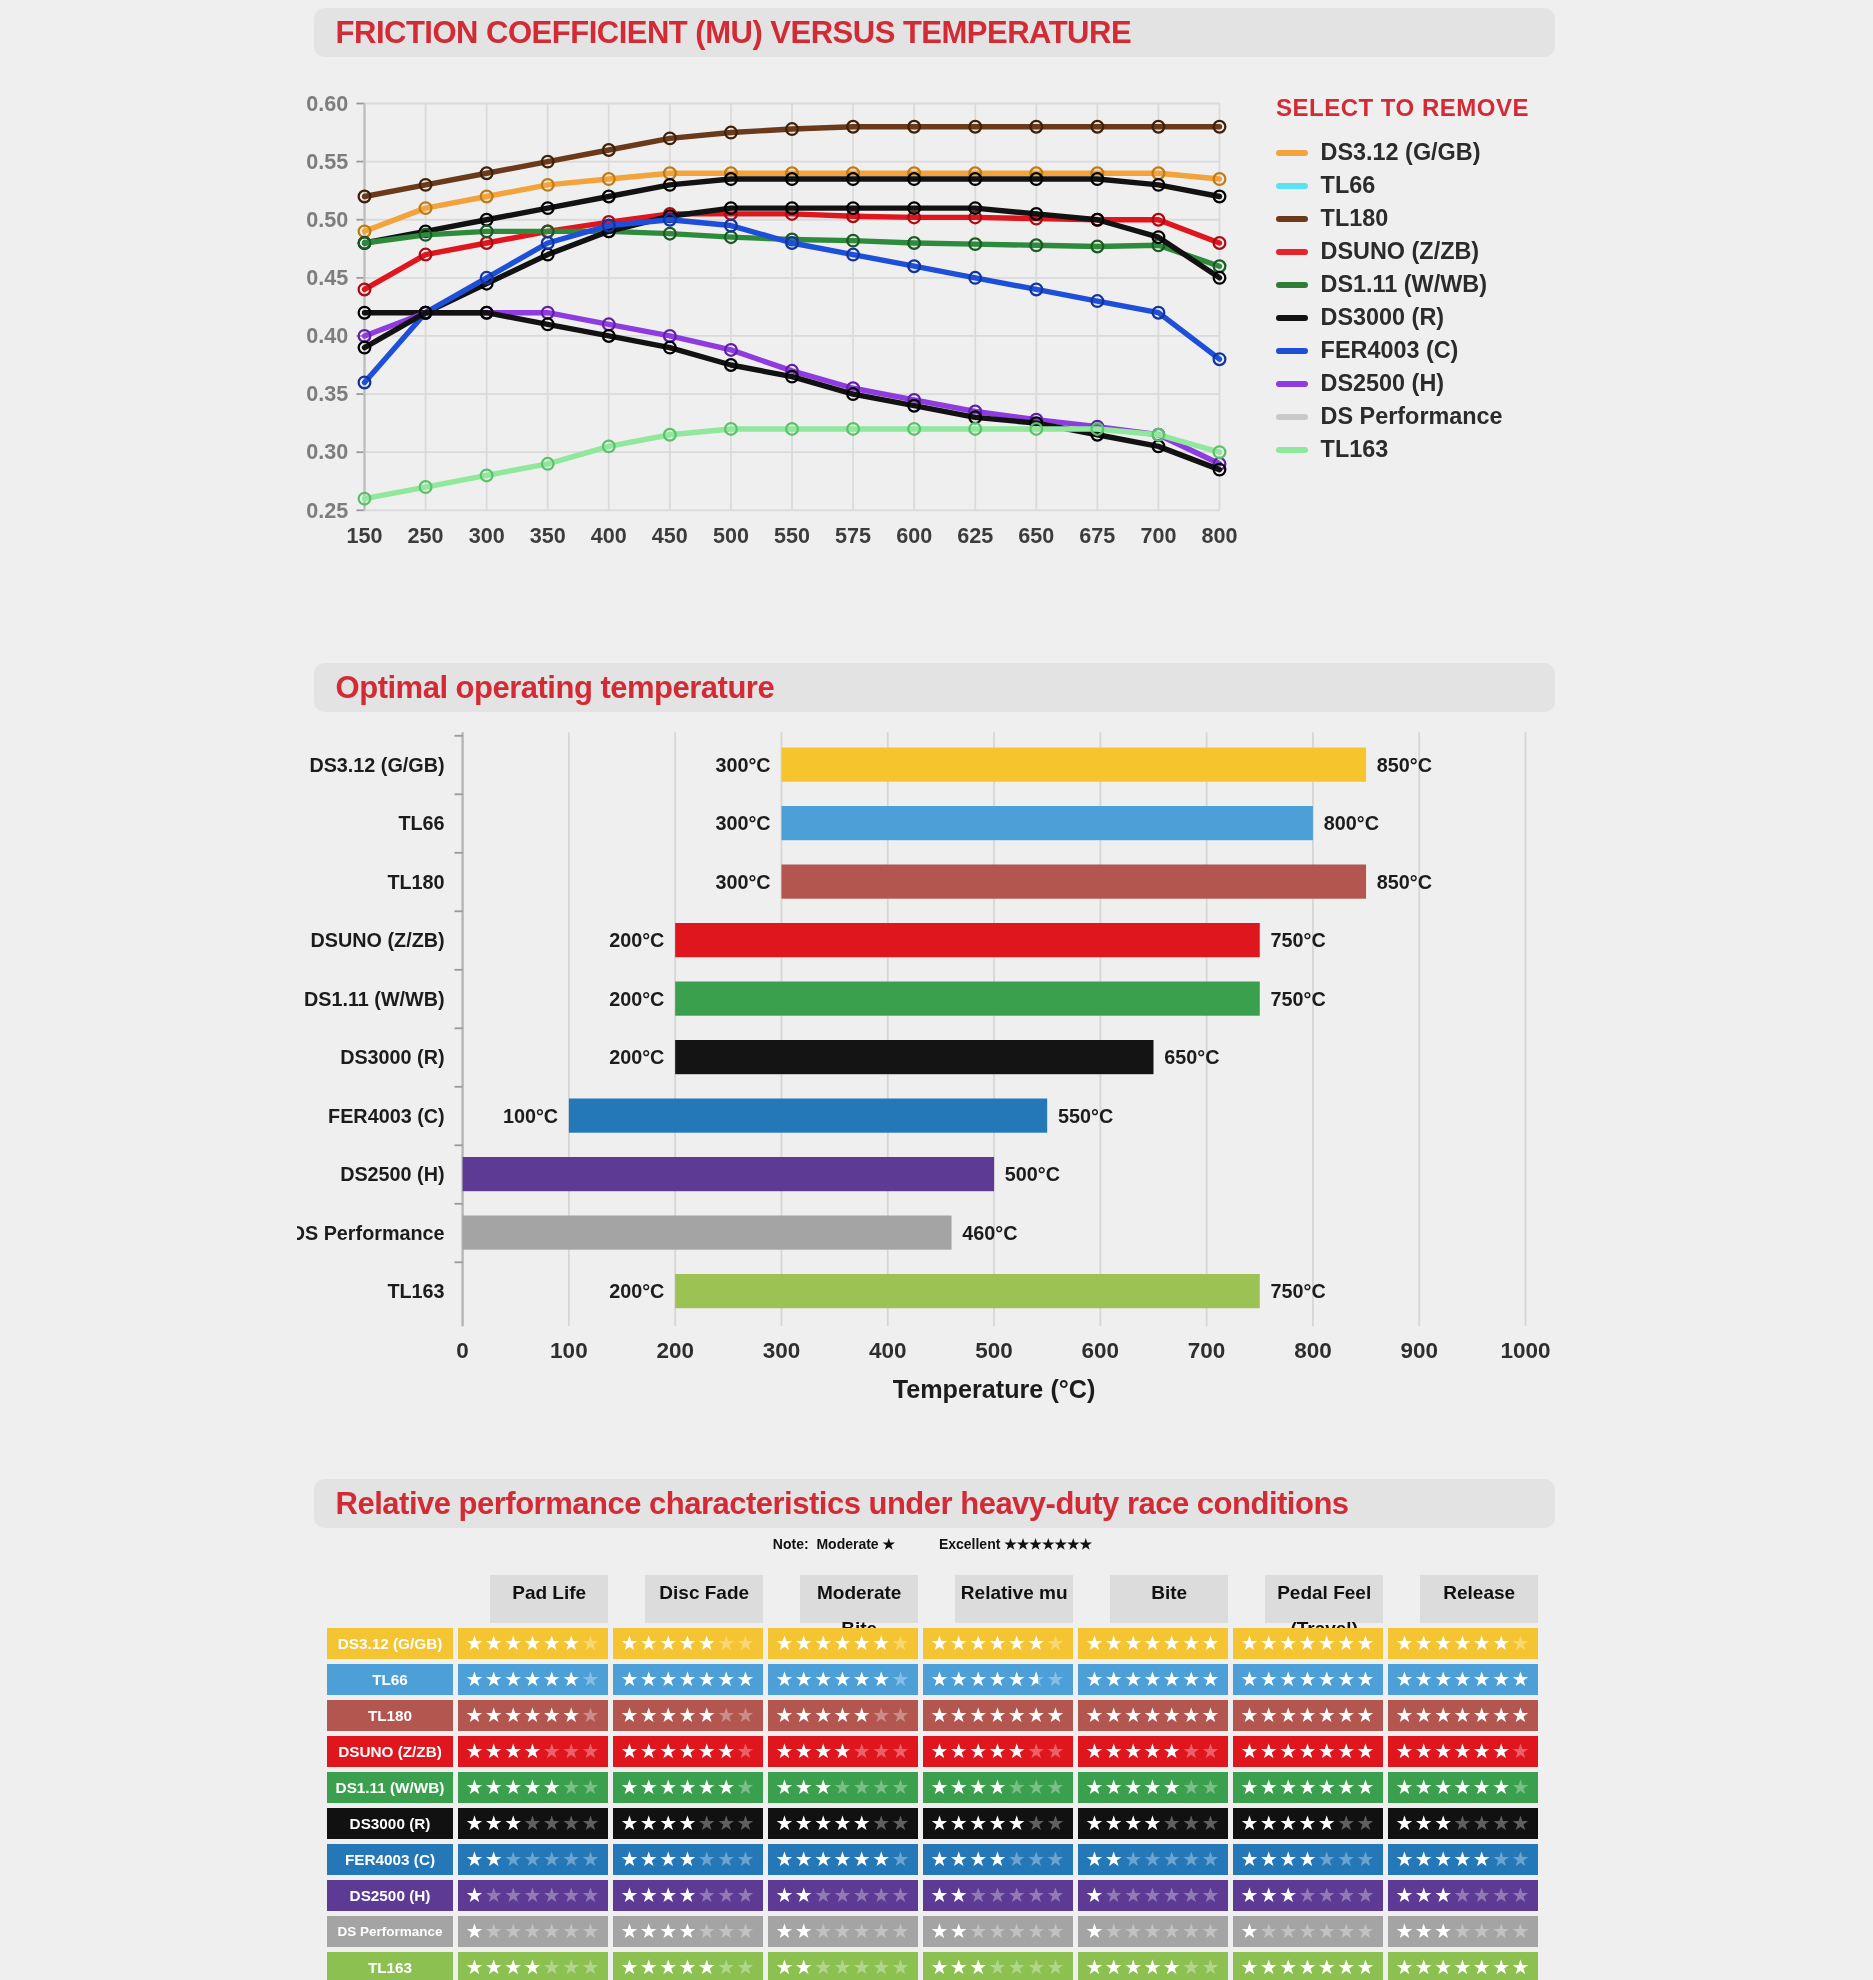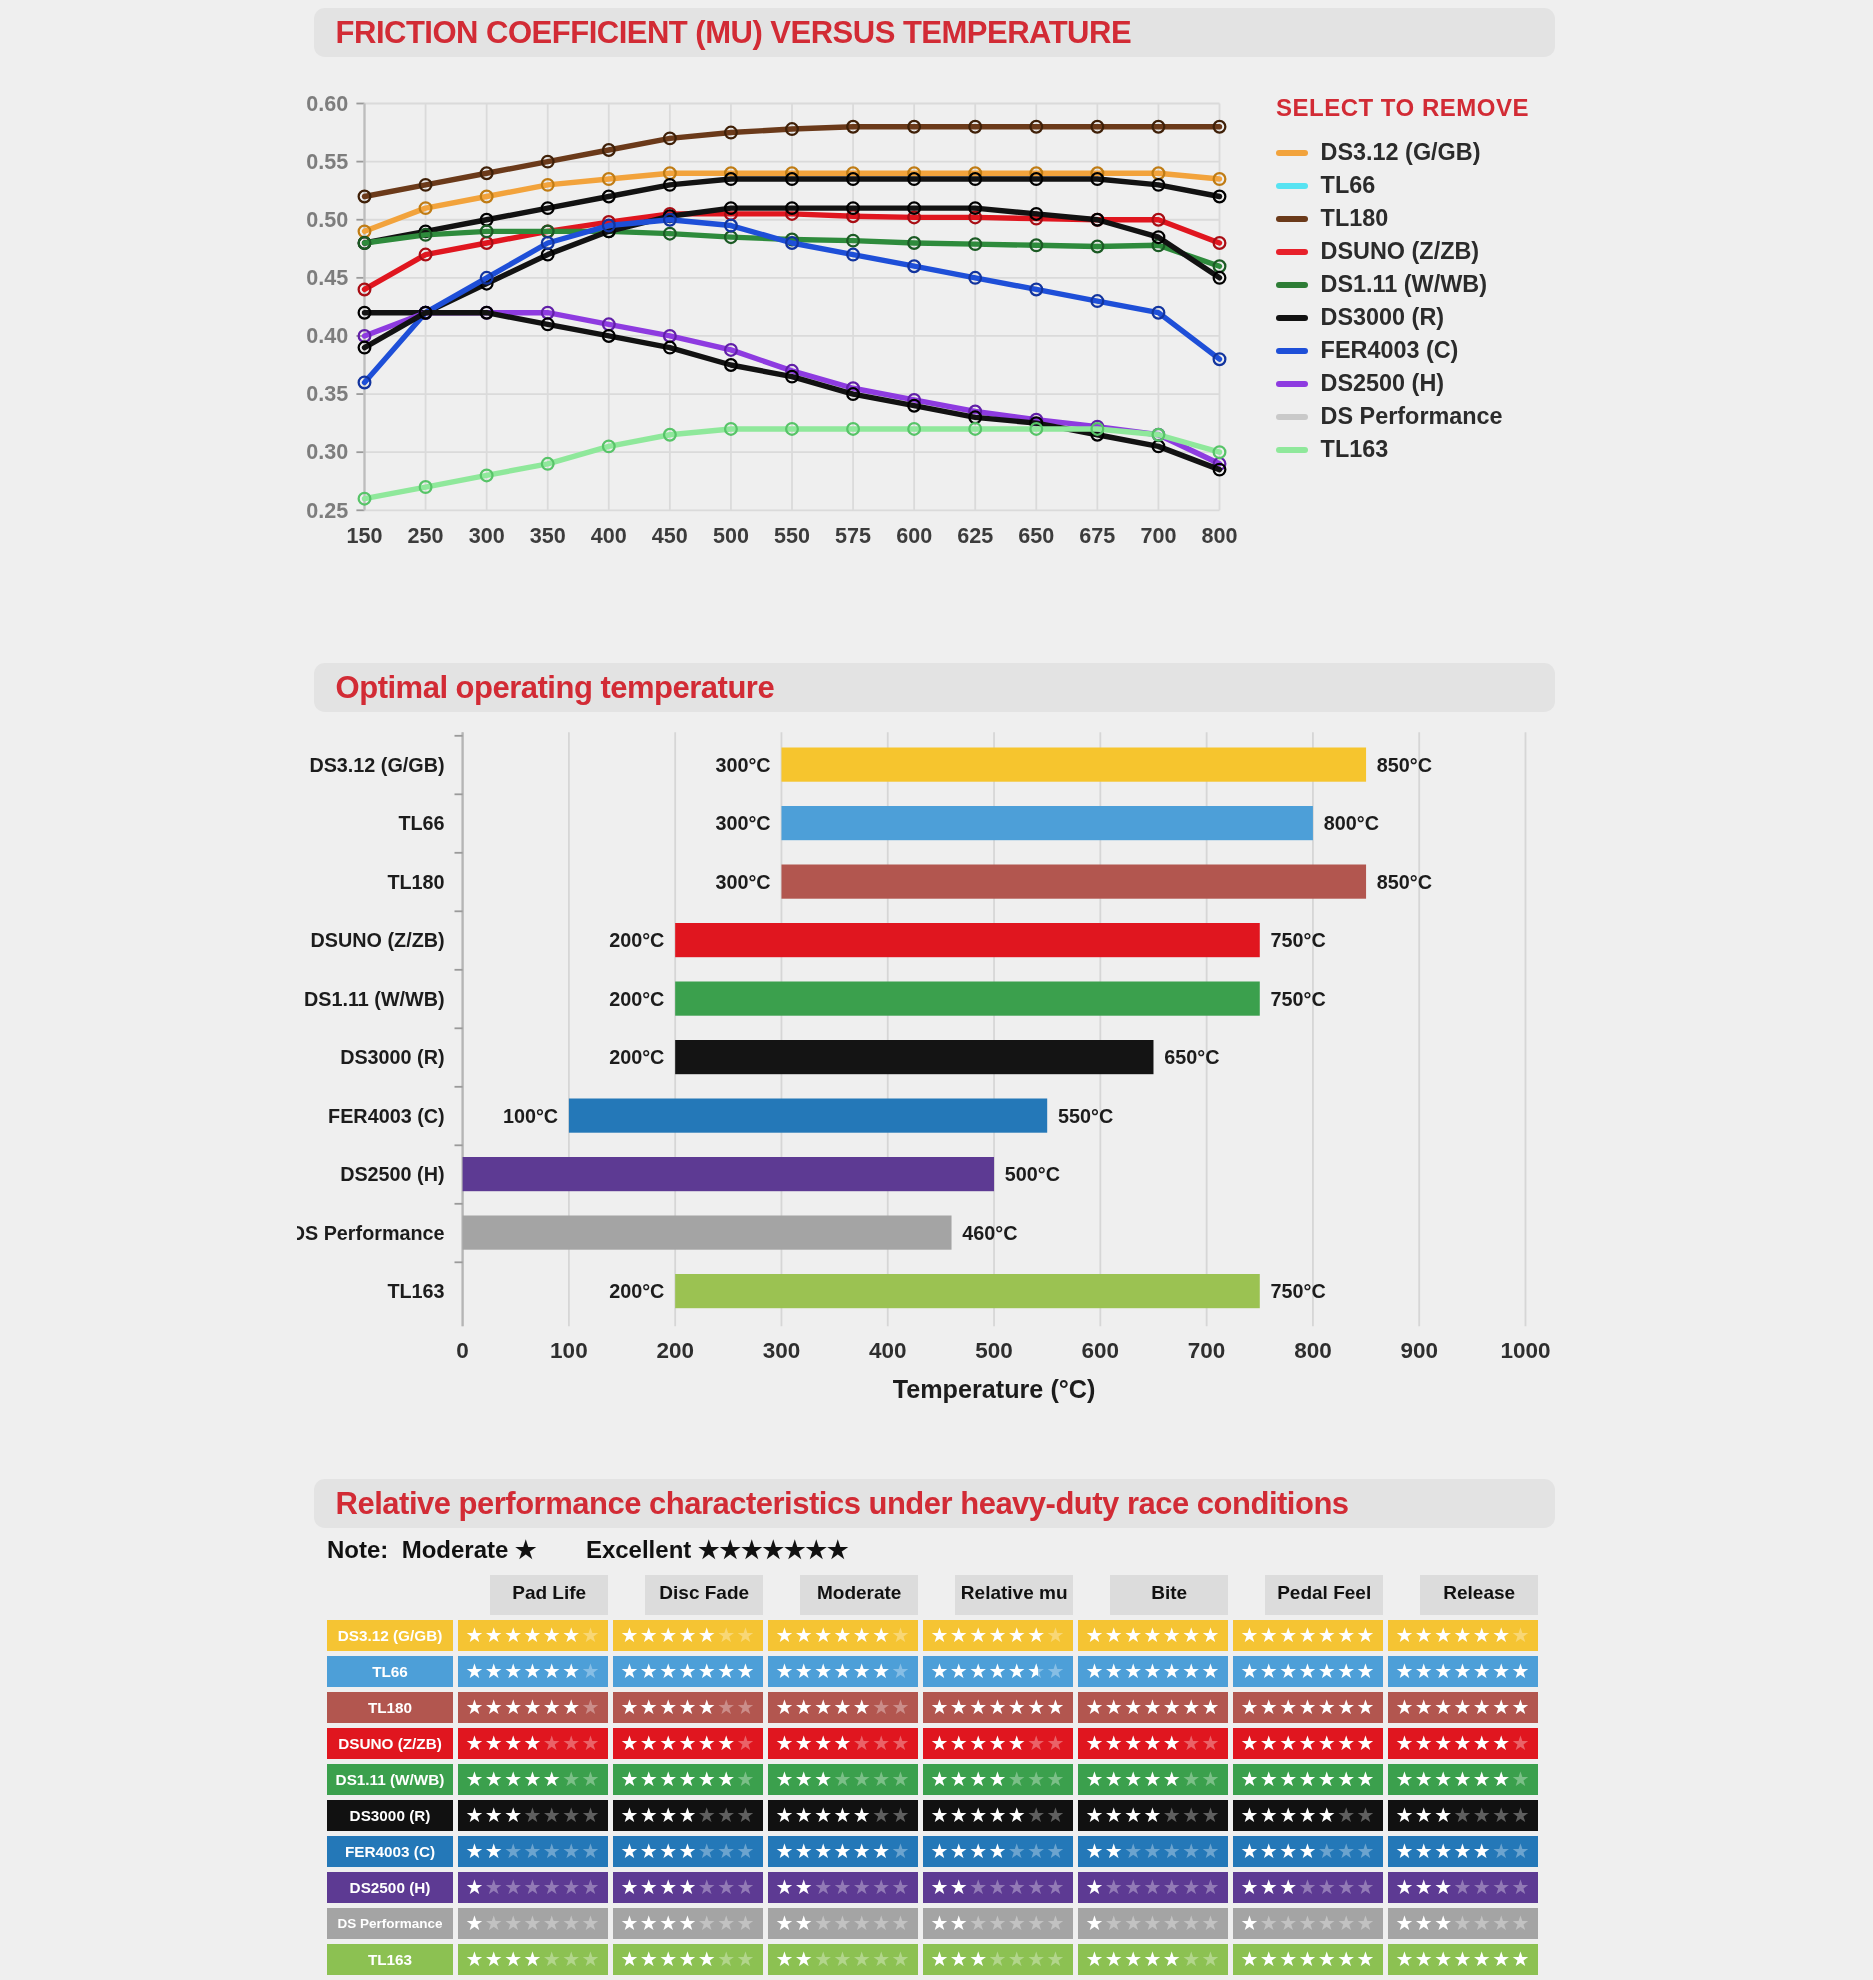--- a/index.html
+++ b/index.html
@@ -23,30 +23,30 @@
   .blabel{fill:#1c1c1c;font-size:22px;}
   .bval{fill:#1c1c1c;font-size:22px;}
   .bxlabel{fill:#1c1c1c;font-size:28px;}
   #legend{position:absolute;left:1276px;top:94px;width:378px;}
   #legend-title{color:#d22b35;font-weight:700;font-size:24px;margin-bottom:14.4px;letter-spacing:0.5px;}
   .legend-item{display:flex;align-items:center;height:33px;cursor:pointer;}
   .legend-dash{width:32px;height:6.3px;border-radius:3.6px;margin-right:12.6px;flex:0 0 auto;}
   .legend-label{color:#2b2b2b;font-size:23.4px;font-weight:600;}
   #note{
     position:absolute;left:327px;top:1536px;width:1211px;
-    text-align:left;font-size:24px;font-weight:700;color:#111;
+    text-align:center;font-size:14px;font-weight:700;color:#111;
   }
   #note .gap{display:inline-block;width:36px;}
   #ratings-table{
     position:absolute;left:327px;top:1575px;width:1211px;
     display:grid;grid-template-columns:126px repeat(7,1fr);
     grid-column-gap:5.4px;grid-row-gap:4.5px;
   }
   .hdr-cell{
-    background:#dcdcdc;height:40px;line-height:36px;text-align:center;
+    background:#dcdcdc;height:48px;line-height:36px;text-align:center;
     font-size:19px;font-weight:700;color:#111;margin-left:32px;
   }
   .hdr-empty{background:transparent;}
   .row-label{
     height:31.5px;line-height:31.5px;text-align:center;color:#fff;
     font-size:15.3px;font-weight:700;white-space:nowrap;overflow:hidden;
   }
   .row-label.small{font-size:13.5px;}
   .rating-cell{
     height:31.5px;line-height:31.5px;text-align:center;

